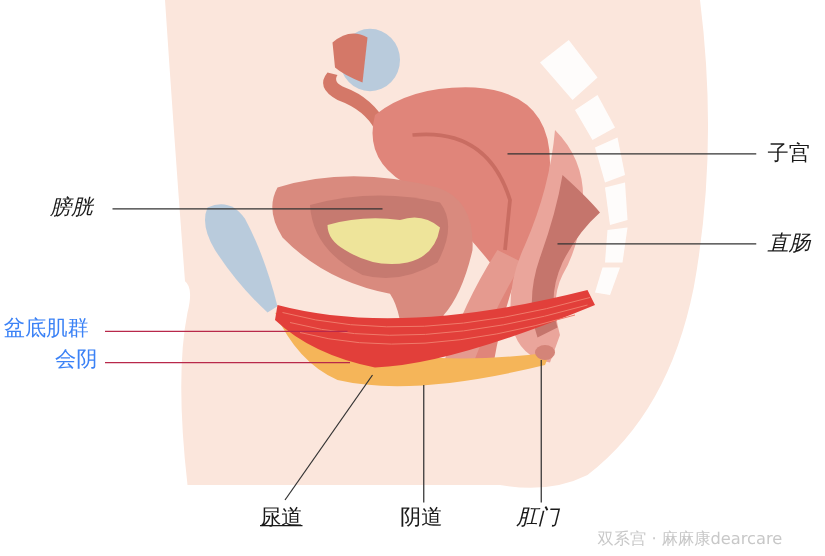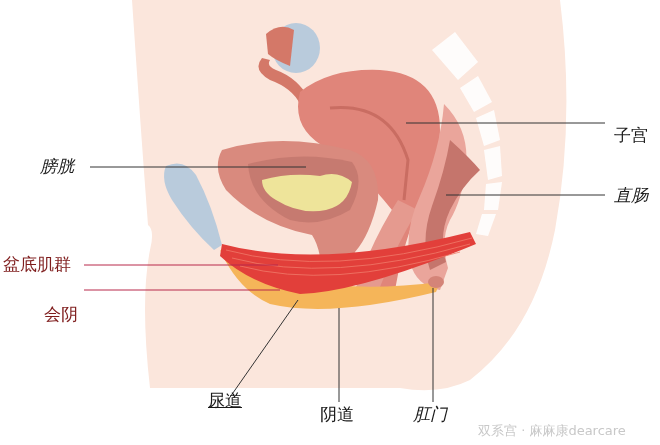--- a/index.html
+++ b/index.html
@@ -1,20 +1,20 @@
 <!DOCTYPE html>
 <html><head>
 <meta charset="utf-8">
 <style>
   html, body { margin: 0; padding: 0; background: #ffffff; }
   body { width: 660px; height: 445px; position: relative; overflow: hidden;
          font-family: "DejaVu Sans", "Liberation Sans", sans-serif; }
   #stage { position: absolute; left: 0; top: 0; width: 660px; height: 445px; }
   .label { position: absolute; font-size: 17px; color: #1a1a1a; line-height: 1; white-space: nowrap; }
-  .label.red { color: #7f1d1d; }
+  .label.red { color: #3b82f6; font-family: Liberation Mono, monospace; }
   .watermark { position: absolute; font-size: 13px; color: #c8c8c8; white-space: nowrap; }
 </style>
 </head>
 <body>
 
 <svg id="stage" viewBox="0 0 660 445" xmlns="http://www.w3.org/2000/svg">
 
   <path d="M132,0 L560,0 Q575,120 555,230 Q535,330 470,380 Q440,395 400,388 L150,388 Q140,300 150,250 Q155,230 148,225 Q140,120 132,0 Z" fill="#fbe6dc"></path>
 
   <g fill="#ffffff" opacity="0.9">
@@ -66,20 +66,20 @@
     <line x1="446" y1="195" x2="605" y2="195" stroke="#333"></line>
     <line x1="84" y1="265" x2="278" y2="265" stroke="#b8284a"></line>
     <line x1="84" y1="290" x2="280" y2="290" stroke="#b8284a"></line>
     <line x1="228" y1="400" x2="298" y2="300" stroke="#333"></line>
     <line x1="339" y1="402" x2="339" y2="308" stroke="#333"></line>
     <line x1="433" y1="402" x2="433" y2="288" stroke="#333"></line>
   </g>
 </svg>
 
 <div class="label" style="left:40px; top:158px;font-style:italic;">膀胱</div>
-<div class="label" style="left:614px; top:127px;">子宫</div>
+<div class="label" style="left:614px; top:115px;">子宫</div>
 <div class="label" style="left:614px; top:187px;font-style:italic;">直肠</div>
 <div class="label red" style="left:3px; top:256px;">盆底肌群</div>
-<div class="label red" style="left:44px; top:281px;margin-top:25px;">会阴</div>
-<div class="label" style="left:208px; top:392px;text-decoration:underline;">尿道</div>
+<div class="label red" style="left:44px; top:281px;">会阴</div>
+<div class="label" style="left:208px; top:406px;text-decoration:underline;">尿道</div>
 <div class="label" style="left:320px; top:406px;">阴道</div>
 <div class="label" style="left:413px; top:406px;font-style:italic;">肛门</div>
 <div class="watermark" style="left:478px; top:422px;">双系宫 · 麻麻康dearcare</div>
 
 </body></html>

